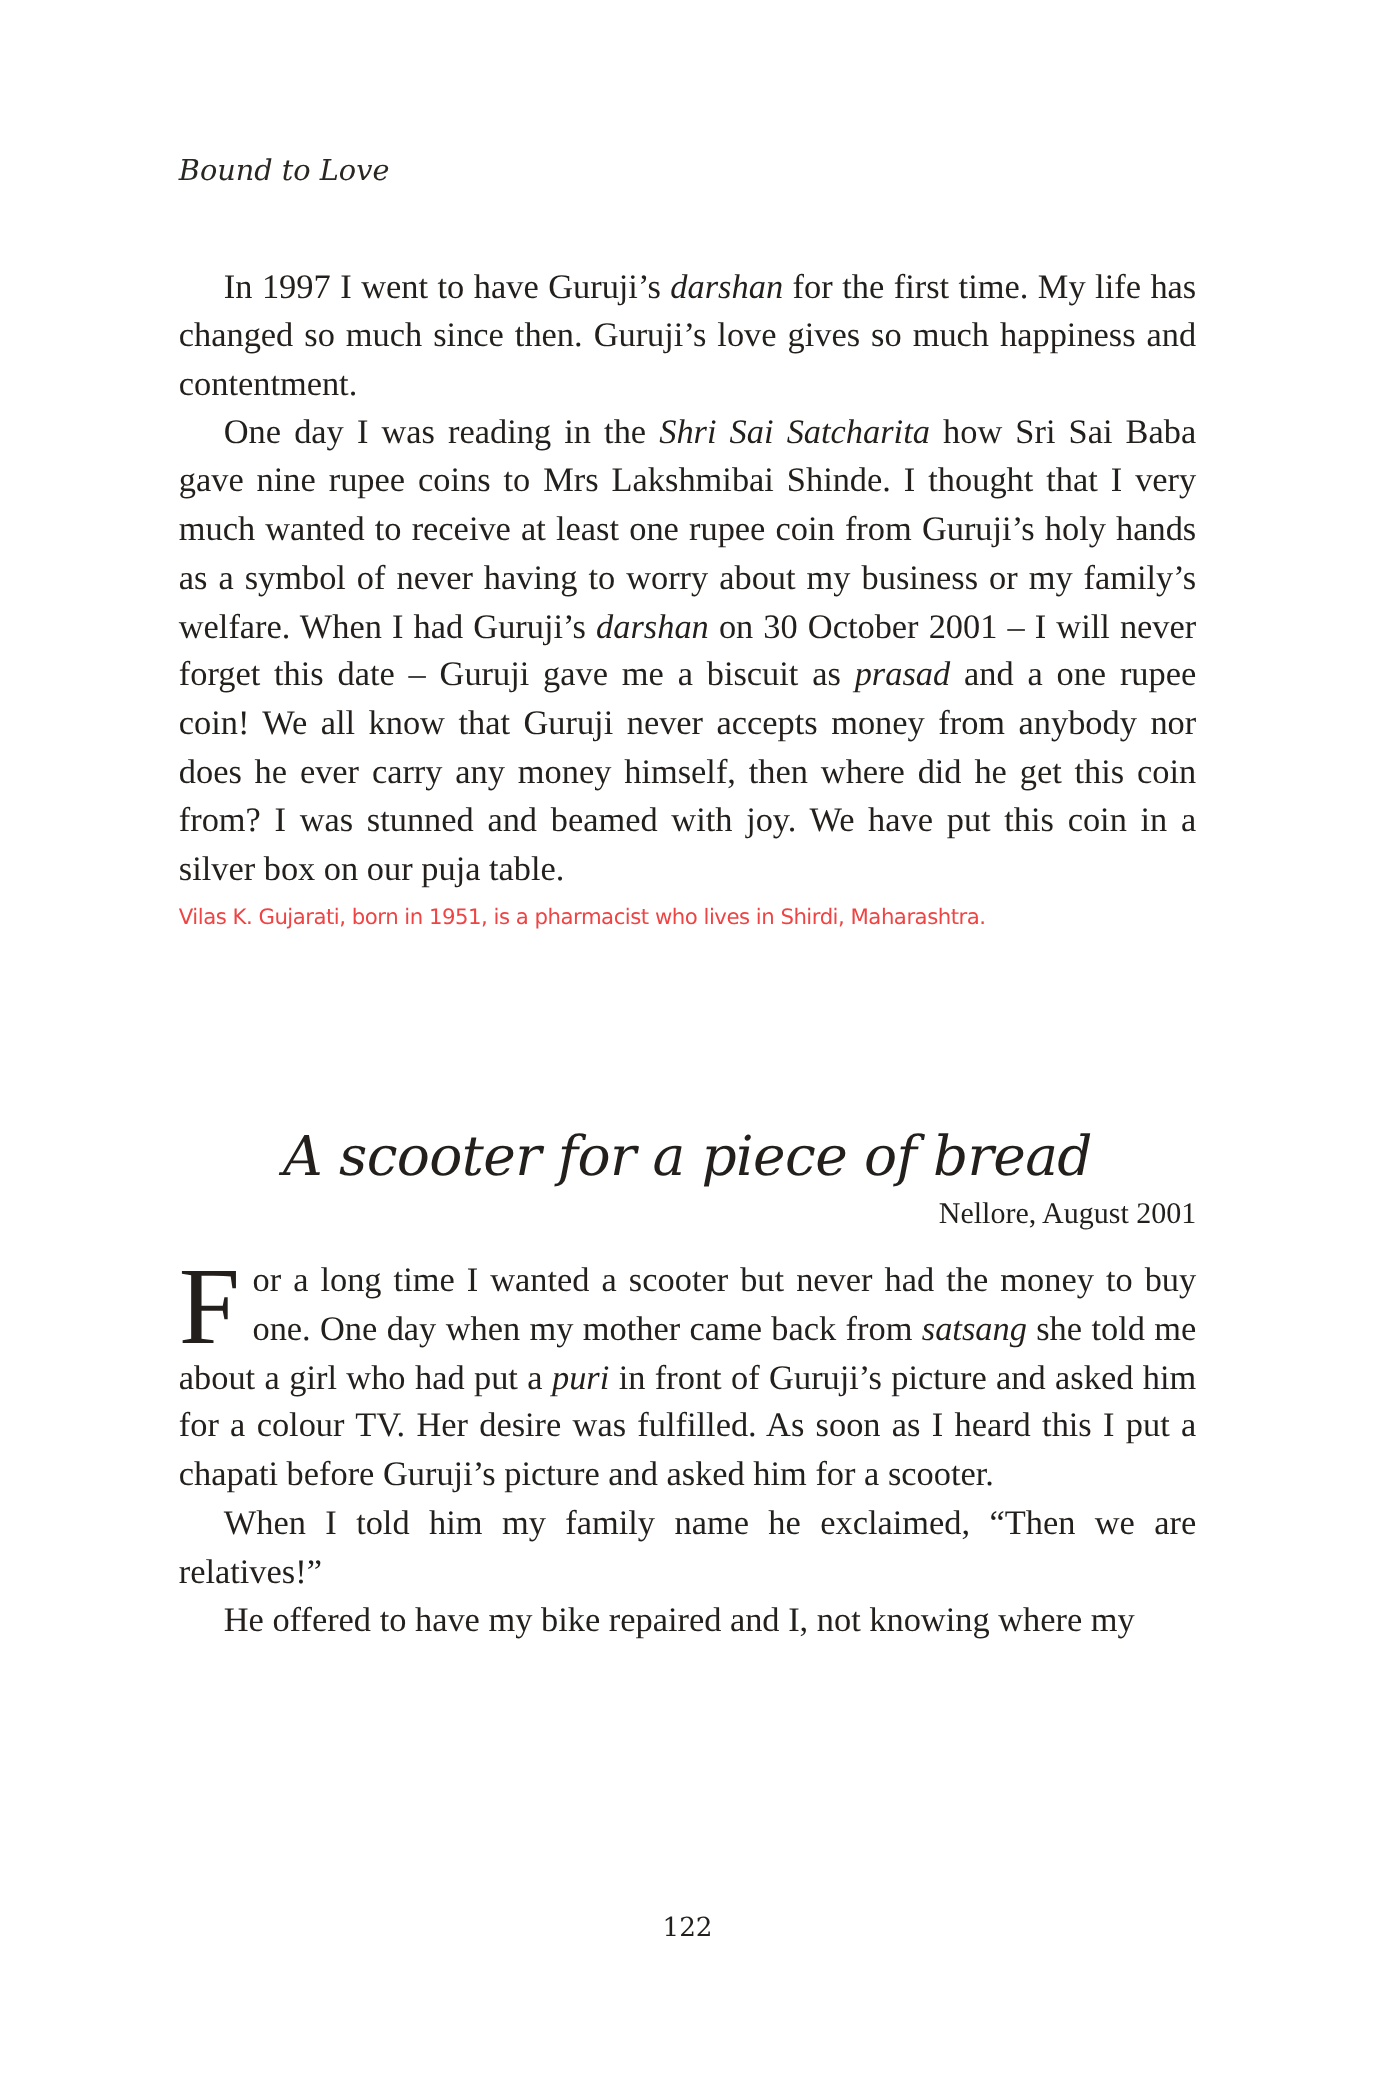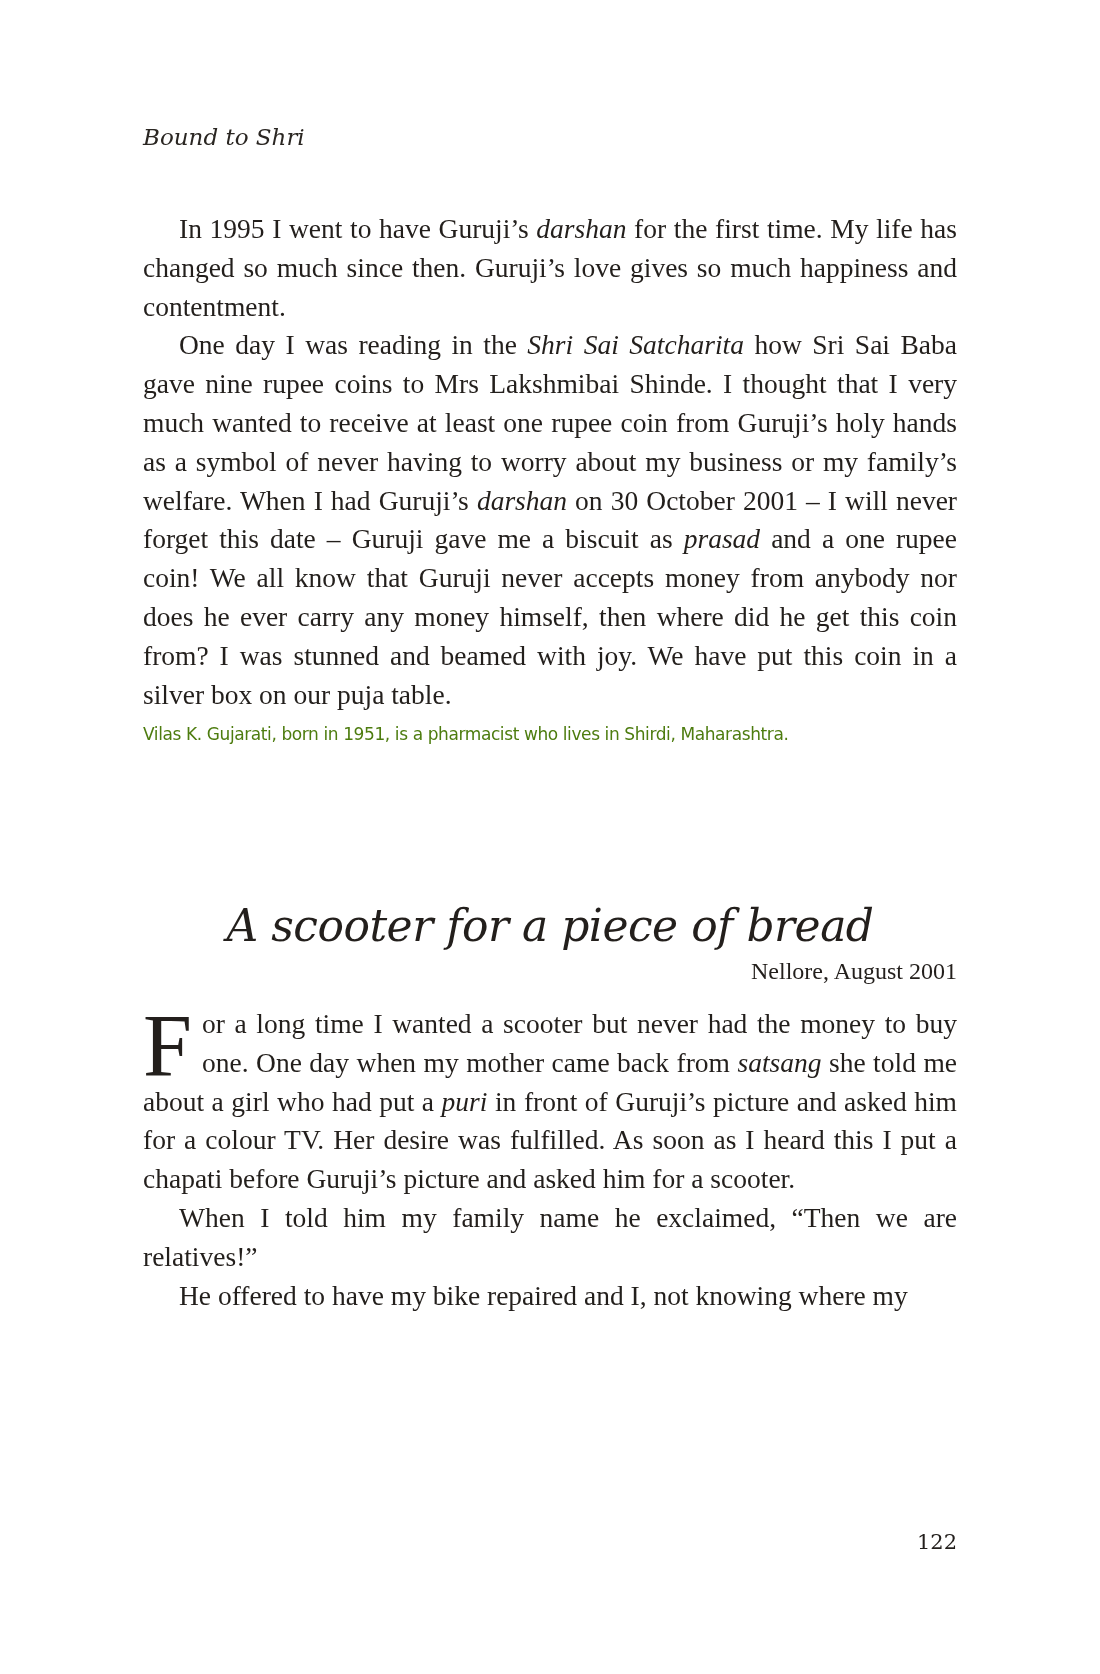--- a/index.html
+++ b/index.html
@@ -3,36 +3,36 @@
 <meta charset="utf-8">
 <style>
   html, body { margin: 0; padding: 0; background: #ffffff; }
   body { width: 1100px; height: 1674px; position: relative; overflow: hidden; color: #231f1c; }
   .page { position: absolute; left: 143px; top: 0; width: 814px; }
   .running-head { position: absolute; top: 124px; left: 0; font-family: "DejaVu Serif", serif; font-style: italic; font-size: 23px; color: #2a2622; }
   .body-text { font-family: "Liberation Serif", serif; font-size: 27.5px; line-height: 38.8px; text-align: justify; margin: 0; }
   .para { margin: 0; text-indent: 36px; }
   .para.noindent { text-indent: 0; }
   .section1 { position: absolute; top: 210px; left: 0; width: 814px; }
-  .bio { position: absolute; top: 724px; left: 0; width: 814px; font-family: "DejaVu Sans", sans-serif; font-size: 17px; letter-spacing: -0.4px; color: #4d7c0f; }
+  .bio { position: absolute; top: 724px; left: 0; width: 814px; font-family: "DejaVu Sans", sans-serif; font-size: 17px; letter-spacing: -0.4px; color: #ef4444; }
   .story-title { position: absolute; top: 868px; left: 0; width: 814px; text-align: center; font-family: "DejaVu Serif", serif; font-style: italic; font-size: 44px; letter-spacing: -0.5px; color: #231f1c; margin-top: 32px; }
   .dateline { position: absolute; top: 958px; right: 0; font-family: "Liberation Serif", serif; font-size: 24px; color: #231f1c; }
   .section2 { position: absolute; top: 1005px; left: 0; width: 814px; }
   .dropcap { float: left; font-family: "Liberation Serif", serif; font-size: 88px; line-height: 64px; padding-top: 9px; margin-right: 10px; margin-bottom: -4px; color: #231f1c; }
-  .page-number { position: absolute; top: 1530px; left: 0; width: 814px; text-align: right; font-family: "DejaVu Serif", serif; font-size: 21px; color: #231f1c; }
+  .page-number { position: absolute; top: 1530px; left: 0; width: 814px; text-align: center; font-family: "DejaVu Serif", serif; font-size: 21px; color: #231f1c; }
   i { font-style: italic; }
 </style>
 </head>
 <body>
 
 <div class="page">
-  <div class="running-head">Bound to Shri</div>
+  <div class="running-head">Bound to Love</div>
 
   <div class="section1 body-text">
-    <p class="para"><span>In 1995 I went to have Guruji’s </span><i>darshan</i><span> for the first time. My life has changed so much since then. Guruji’s love gives so much happiness and contentment.</span></p>
+    <p class="para"><span>In 1997 I went to have Guruji’s </span><i>darshan</i><span> for the first time. My life has changed so much since then. Guruji’s love gives so much happiness and contentment.</span></p>
     <p class="para"><span>One day I was reading in the </span><i>Shri Sai Satcharita</i><span> how Sri Sai Baba gave nine rupee coins to Mrs Lakshmibai Shinde. I thought that I very much wanted to receive at least one rupee coin from Guruji’s holy hands as a symbol of never having to worry about my business or my family’s welfare. When I had Guruji’s </span><i>darshan</i><span> on 30 October 2001 – I will never forget this date – Guruji gave me a biscuit as </span><i>prasad</i><span> and a one rupee coin! We all know that Guruji never accepts money from anybody nor does he ever carry any money himself, then where did he get this coin from? I was stunned and beamed with joy. We have put this coin in a silver box on our puja table.</span></p>
   </div>
 
   <div class="bio">Vilas K. Gujarati, born in 1951, is a pharmacist who lives in Shirdi, Maharashtra.</div>
 
   <div class="story-title">A scooter for a piece of bread</div>
   <div class="dateline">Nellore, August 2001</div>
 
   <div class="section2 body-text">
     <p class="para noindent"><span class="dropcap">F</span><span><span>or a long time I wanted a scooter but never had the money to buy one. One day when my mother came back from </span><i>satsang</i><span> she told me about a girl who had put a </span><i>puri</i><span> in front of Guruji’s picture and asked him for a colour TV. Her desire was fulfilled. As soon as I heard this I put a chapati before Guruji’s picture and asked him for a scooter.</span></span></p>

